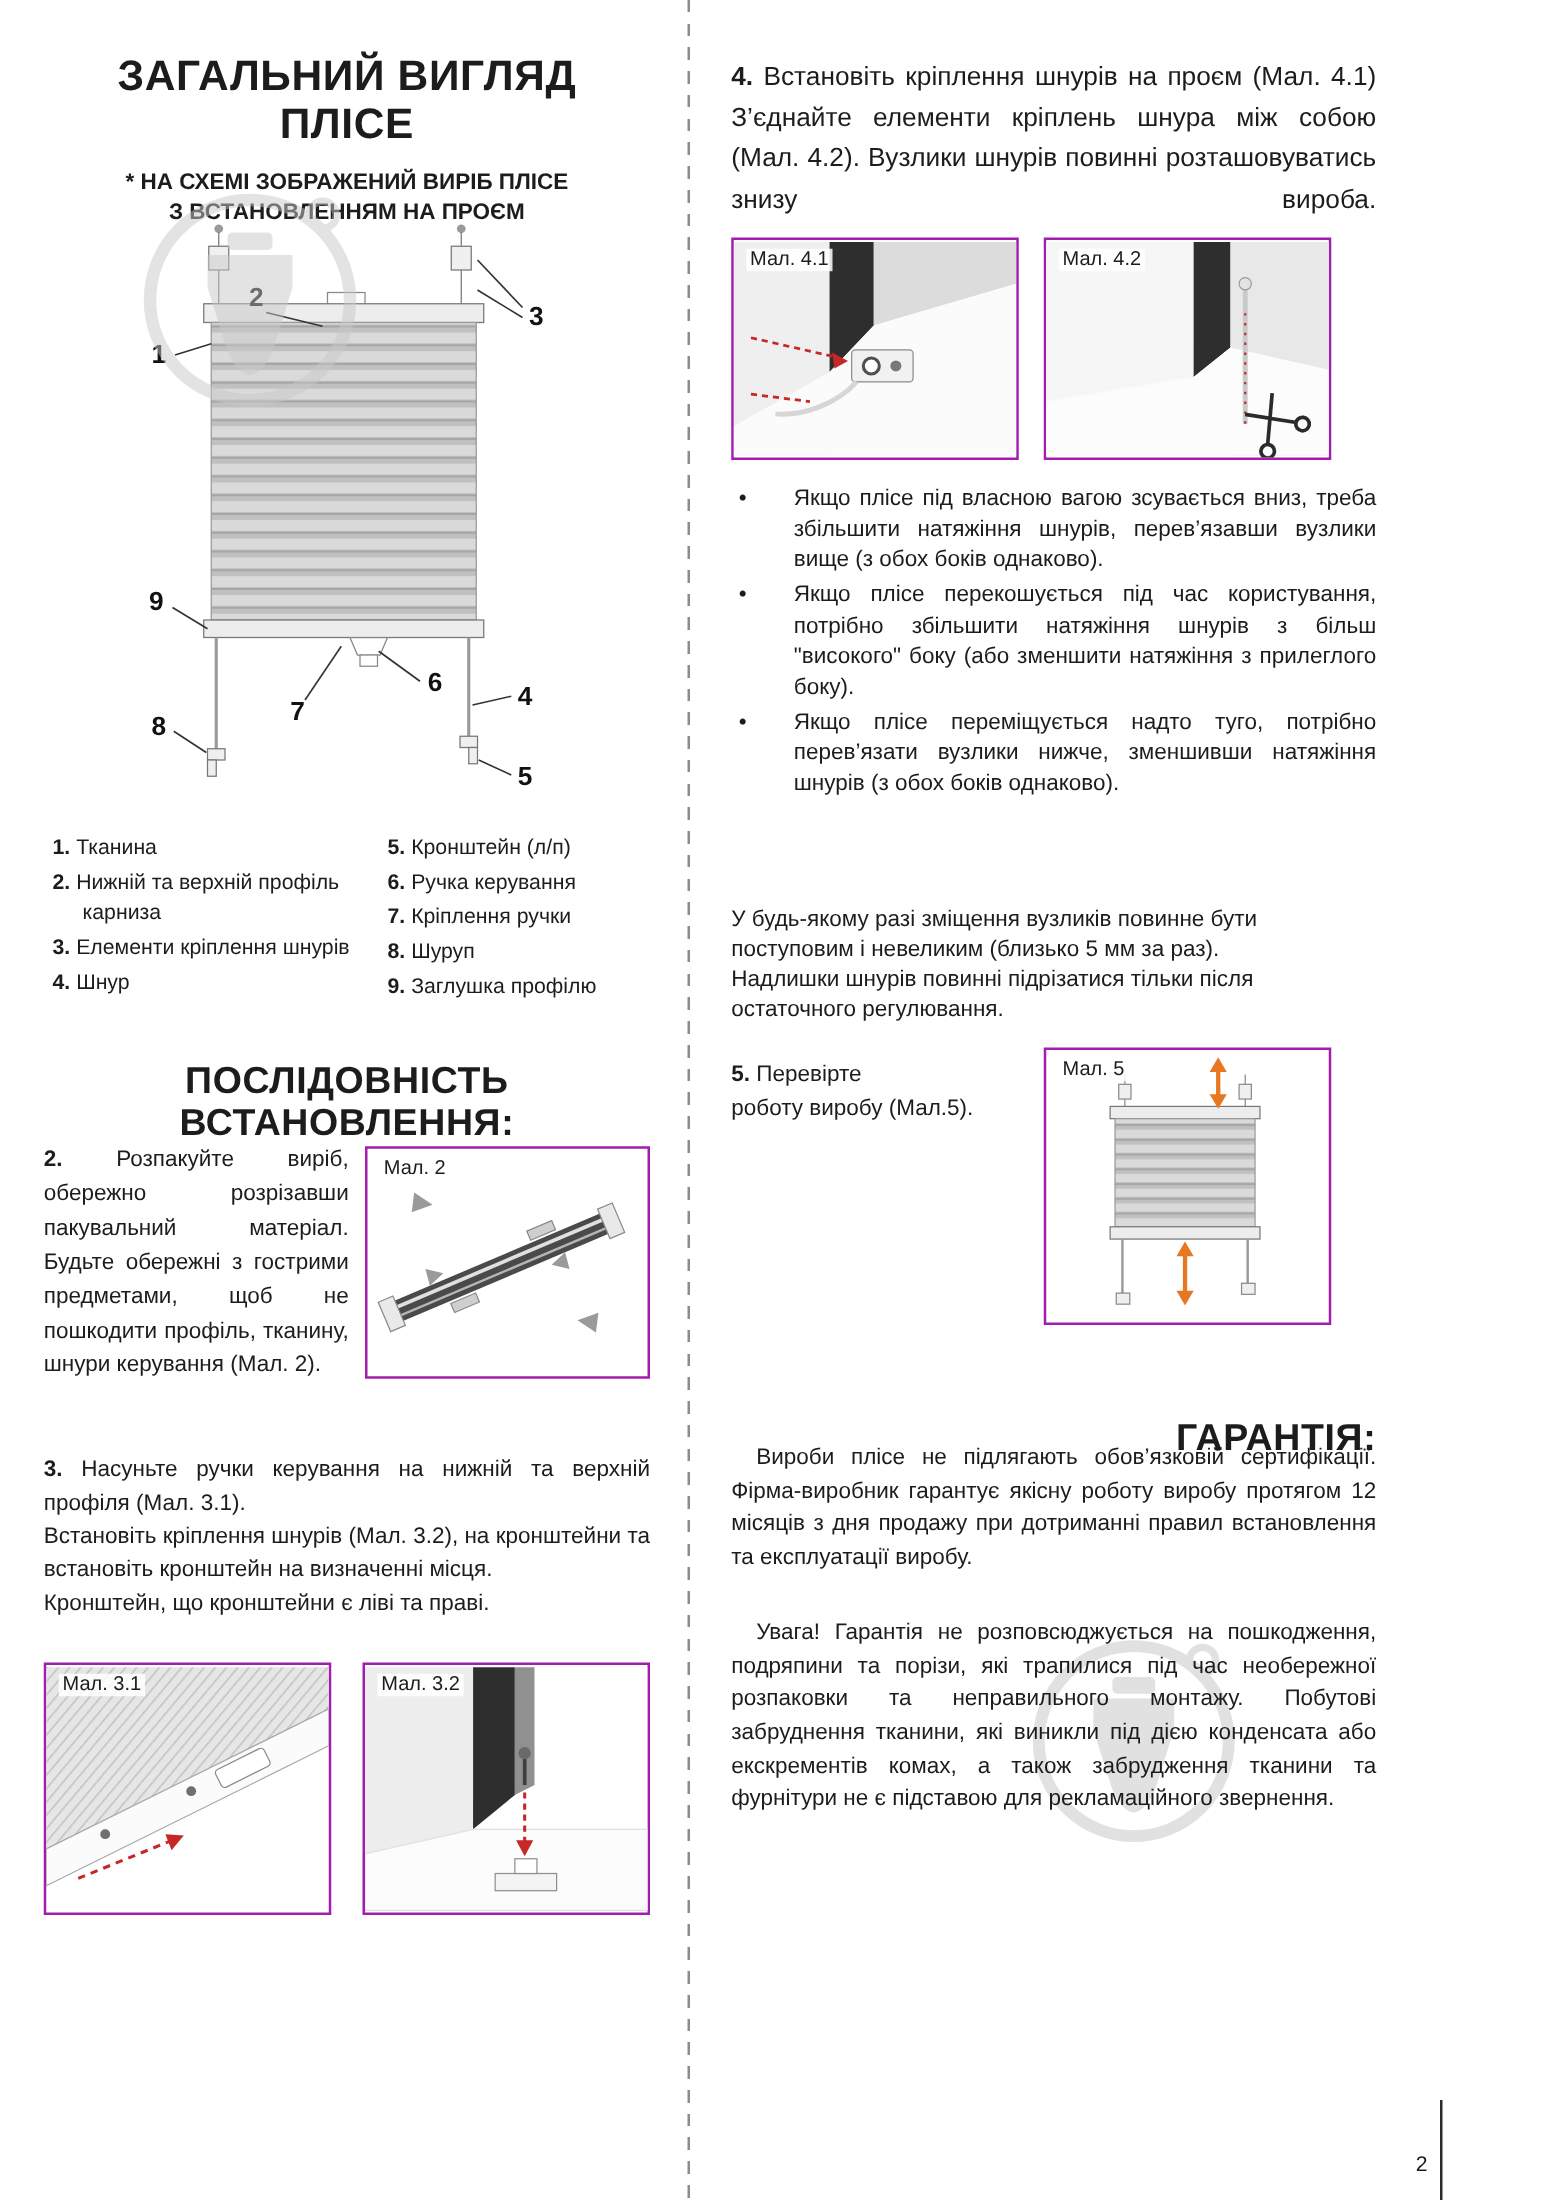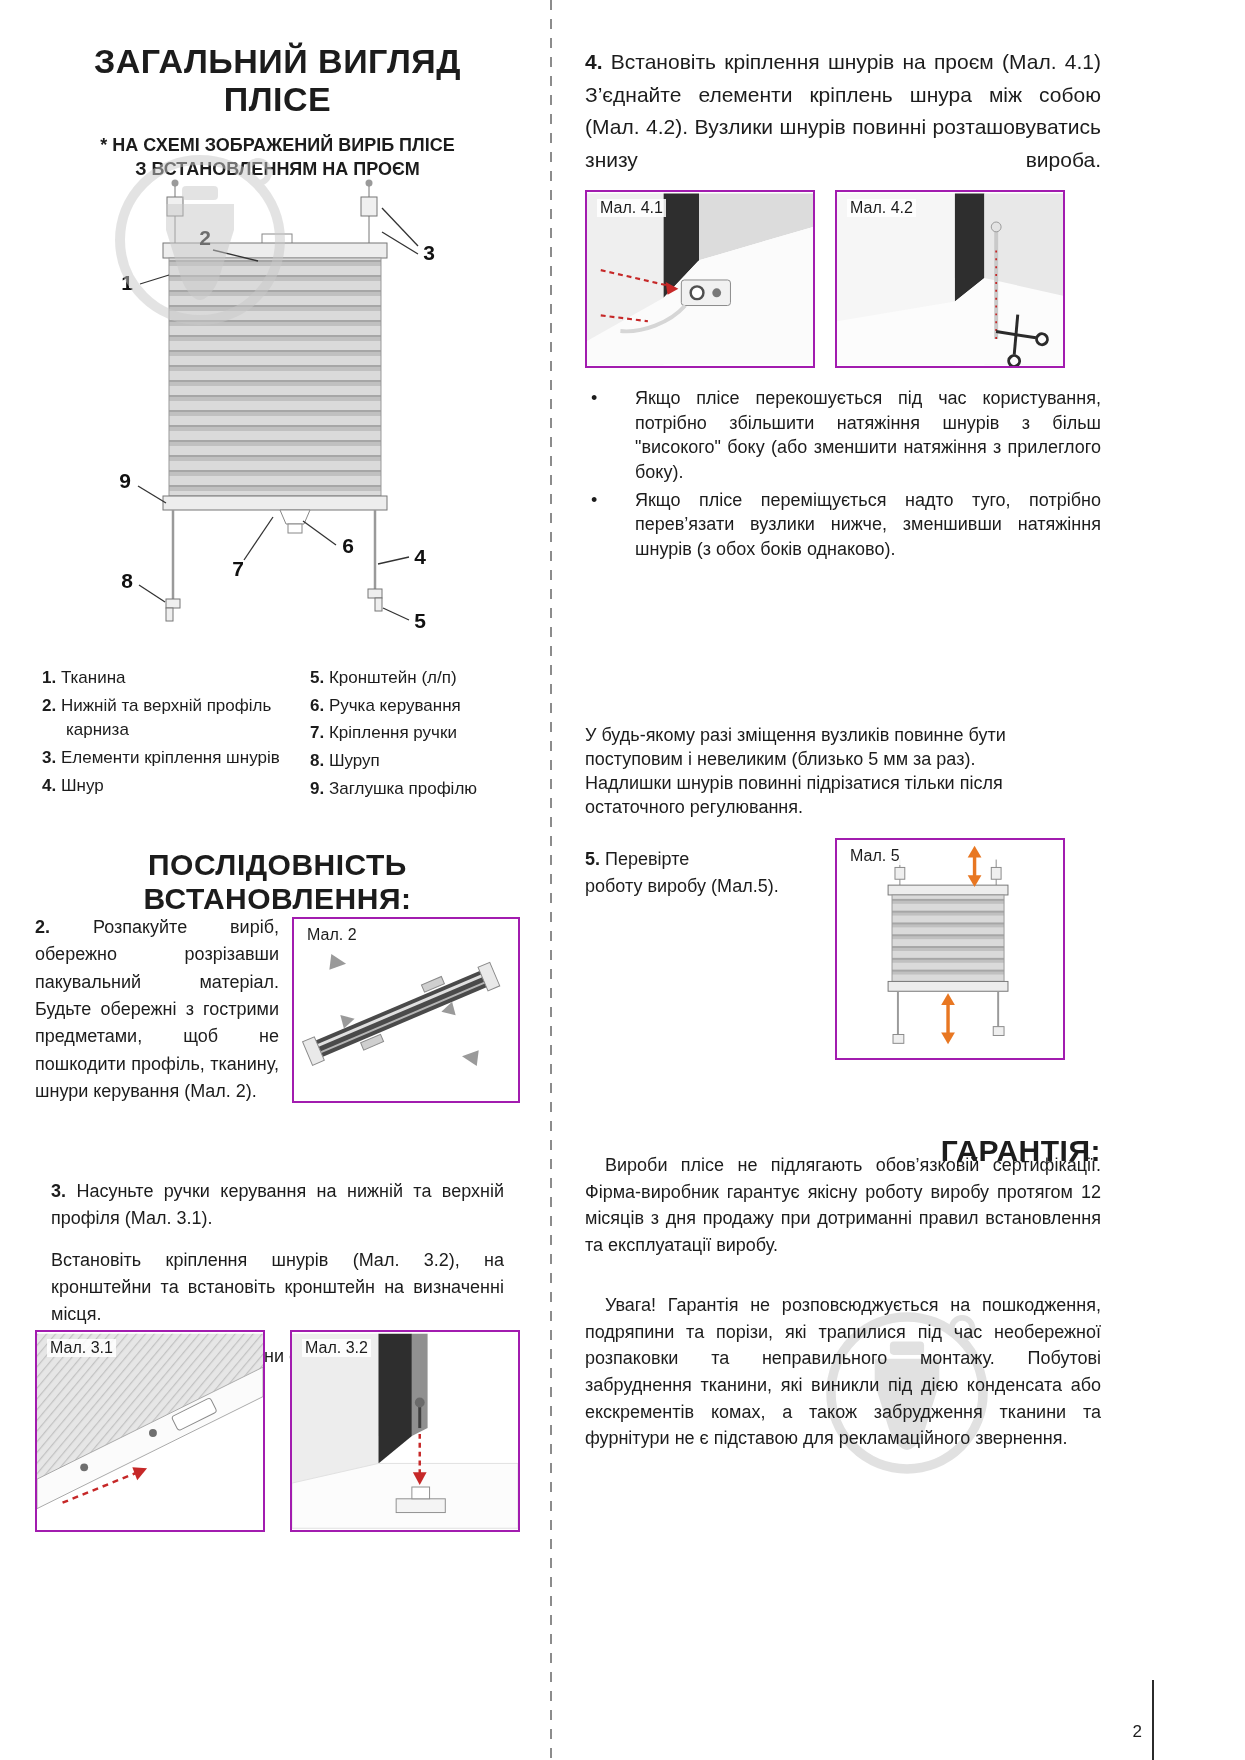--- a/index.html
+++ b/index.html
@@ -28,21 +28,21 @@
   #legend .lcol2 { width:210px; }
   .legend-item { padding-left:24px; text-indent:-24px; margin-bottom:3px; }
 
   #install-title { left:35px; top:848px; width:485px; font-size:30px; font-weight:bold;
     text-align:center; letter-spacing:.5px; z-index:2; }
 
   #step2-text { left:35px; top:914px; width:244px; font-size:18px; line-height:1.52;
     text-align:justify; z-index:2; }
   #step3-text { left:35px; top:1162px; width:485px; font-size:18px; line-height:1.48;
     text-align:justify; z-index:2; }
-  #step3-text p { margin:16px; }
+  #step3-text p { margin:0; }
 
   .fig { position:absolute; border:2px solid #a21caf; background:#fff; z-index:2; }
   .fig svg { position:absolute; left:0; top:0; width:100%; height:100%; }
   .fig-label { position:absolute; top:7px; left:10px; font-size:16px; z-index:2;
     background:rgba(255,255,255,.85); padding:0 3px; }
 
   #fig2  { left:292px; top:917px;  width:228px; height:186px; }
   #fig31 { left:35px;  top:1330px; width:230px; height:202px; }
   #fig32 { left:290px; top:1330px; width:230px; height:202px; }
 
@@ -291,20 +291,21 @@
       <g stroke="#2b2b2b" stroke-width="3" fill="none" transform="rotate(-38 184 146)">
         <line x1="170" y1="128" x2="198" y2="158"></line>
         <line x1="198" y1="128" x2="170" y2="158"></line>
         <circle cx="166" cy="163" r="5.5"></circle>
         <circle cx="202" cy="163" r="5.5"></circle>
       </g>
     </svg>
   </div>
 
   <ul id="bullets" class="abs">
+    <li><span>Якщо плісе під власною вагою зсувається вниз, треба збільшити натяжіння шнурів, перев’язавши вузлики вище (з обох боків однаково).</span></li>
     <li><span>Якщо плісе перекошується під час користування, потрібно збільшити натяжіння шнурів з більш "високого" боку (або зменшити натяжіння з прилеглого боку).</span></li>
     <li><span>Якщо плісе переміщується надто туго, потрібно перев’язати вузлики нижче, зменшивши натяжіння шнурів (з обох боків однаково).</span></li>
   </ul>
 
   <div id="note-text" class="abs">
     <p>У будь-якому разі зміщення вузликів повинне бути поступовим і невеликим (близько 5 мм за раз).</p>
     <p>Надлишки шнурів повинні підрізатися тільки після остаточного регулювання.</p>
   </div>
 
   <div id="step5-text" class="abs">

